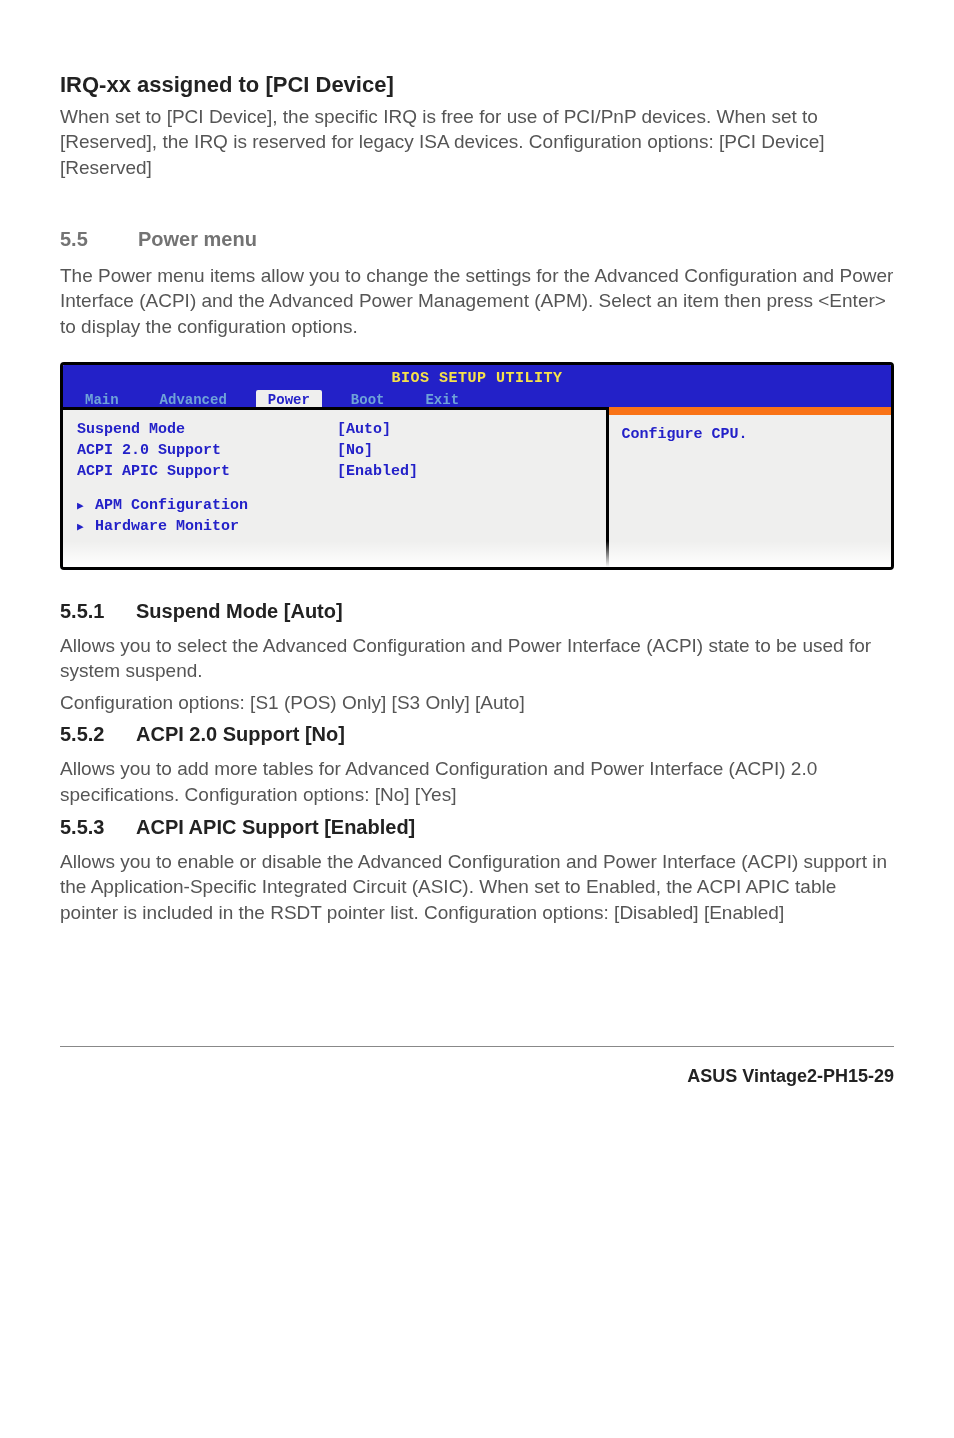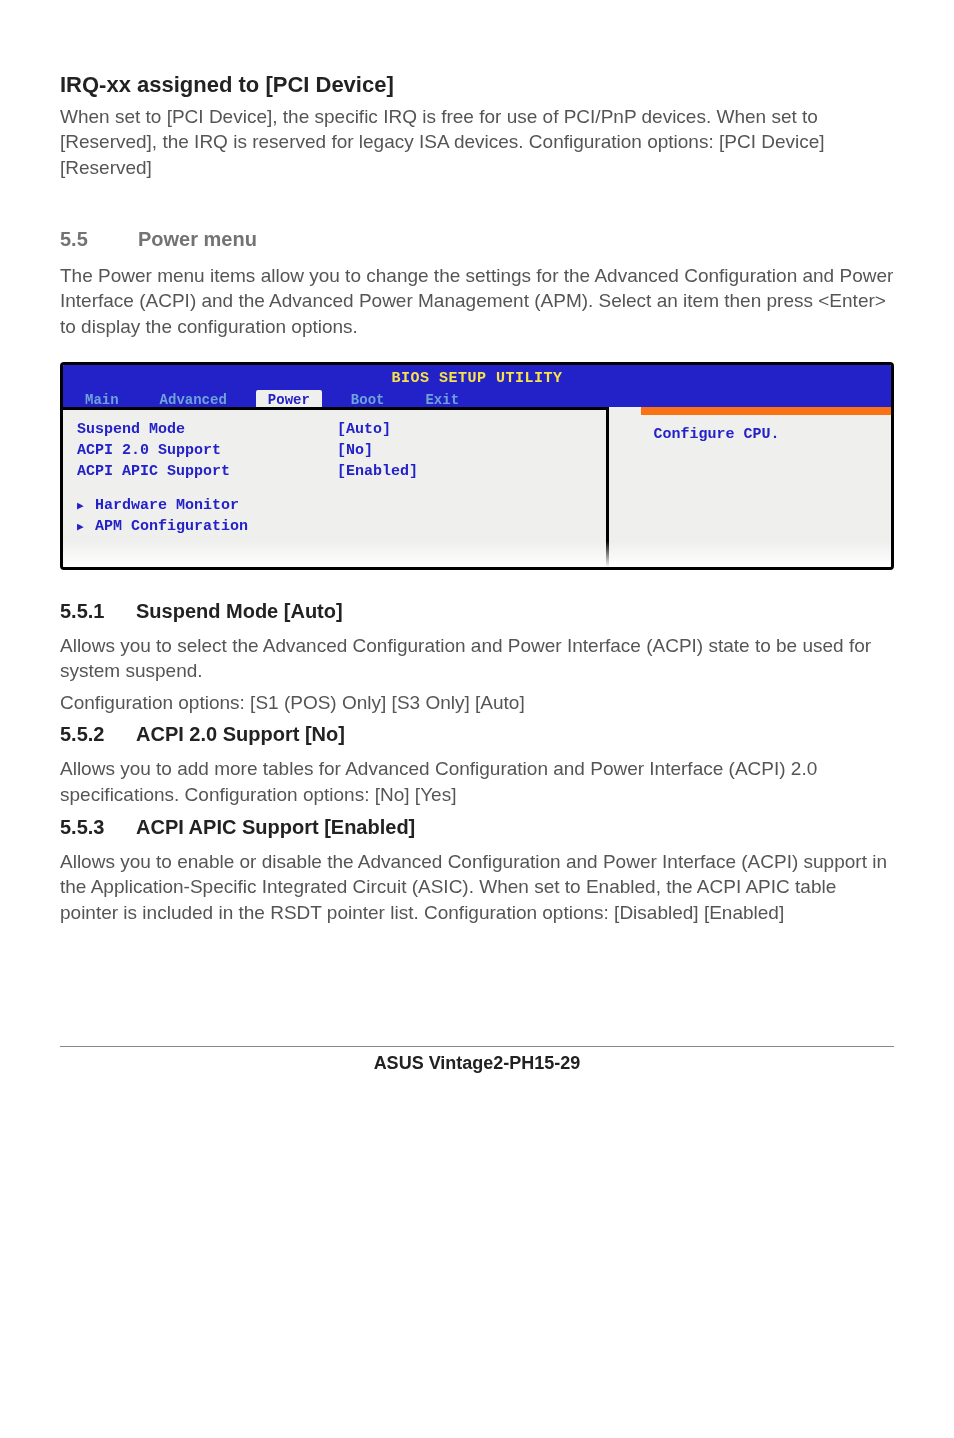--- a/index.html
+++ b/index.html
@@ -87,21 +87,20 @@
     .bios-tab.selected {
       background: #efefee;
       color: #2321c8;
       border-radius: 2px 2px 0 0;
       padding-bottom: 3px;
     }
     .bios-body {
       display: flex;
       height: 160px;
       position: relative;
-      gap: 32px;
     }
     .bios-left {
       flex: 0 0 66%;
       border-right: 3px solid #000;
       border-top: 3px solid #000;
       padding: 10px 14px;
       font-weight: bold;
       color: #2321c8;
     }
     .bios-right {
@@ -135,23 +134,23 @@
       bottom: 0;
       left: 0;
       right: 0;
       height: 26px;
       background: linear-gradient(to bottom, rgba(255,255,255,0), rgba(255,255,255,1));
       pointer-events: none;
     }
     .footer {
       margin-top: 120px;
       border-top: 1px solid #888;
-      padding-top: 4px;
-      display: flex;
-      justify-content: center;
+      padding-top: 17px;
+      display: flex;
+      justify-content: flex-end;
       font-weight: bold;
       font-size: 18px;
       color: #222;
     }
   </style>
 </head>
 <body>
 
 <div class="heading-irq">IRQ-xx assigned to [PCI Device]</div>
 <div class="body-text">When set to [PCI Device], the specific IRQ is free for use of PCI/PnP devices. When set to [Reserved], the IRQ is reserved for legacy ISA devices. Configuration options: [PCI Device] [Reserved]</div>
@@ -180,22 +179,22 @@
       </div>
       <div class="bios-row">
         <span class="bios-label">ACPI 2.0 Support</span>
         <span class="bios-value">[No]</span>
       </div>
       <div class="bios-row">
         <span class="bios-label">ACPI APIC Support</span>
         <span class="bios-value">[Enabled]</span>
       </div>
       <div class="bios-submenu">
+        <div><span class="bios-arrow">▶</span><span>APM Configuration</span></div>
         <div><span class="bios-arrow">▶</span><span>Hardware Monitor</span></div>
-        <div><span class="bios-arrow">▶</span><span>APM Configuration</span></div>
       </div>
     </div>
     <div class="bios-right">
       <div>Configure CPU.</div>
     </div>
   </div>
   <div class="bios-bottom-fade"></div>
 </div>
 
 <div class="sub-heading">

